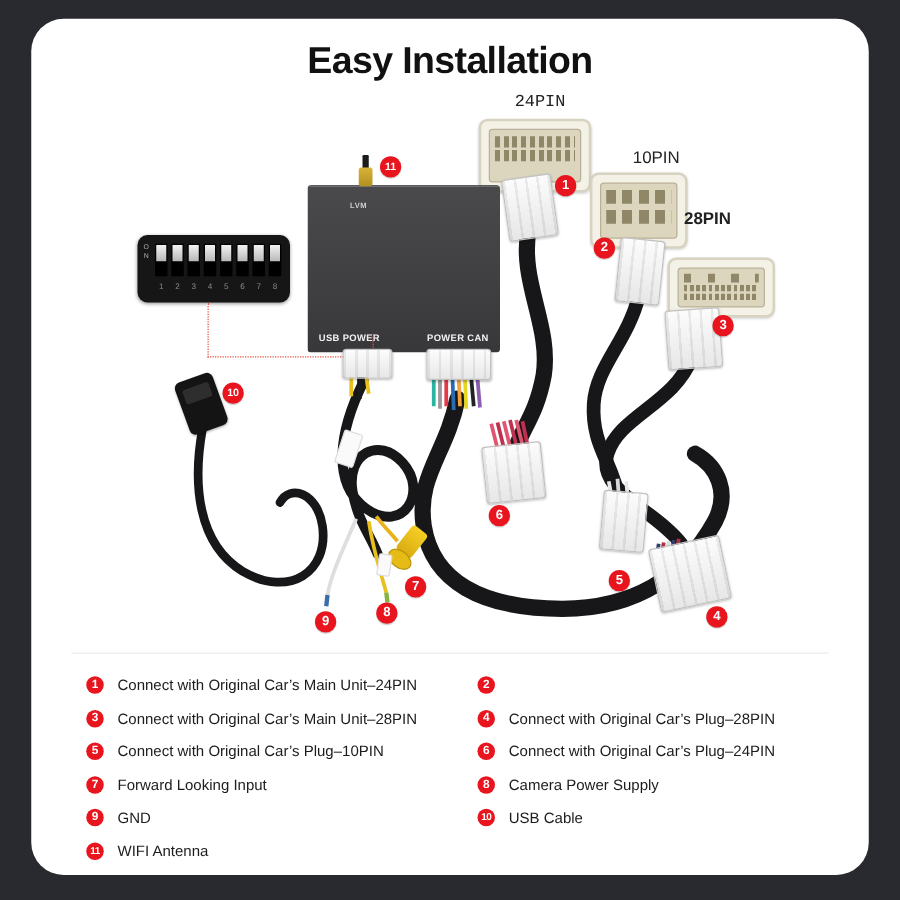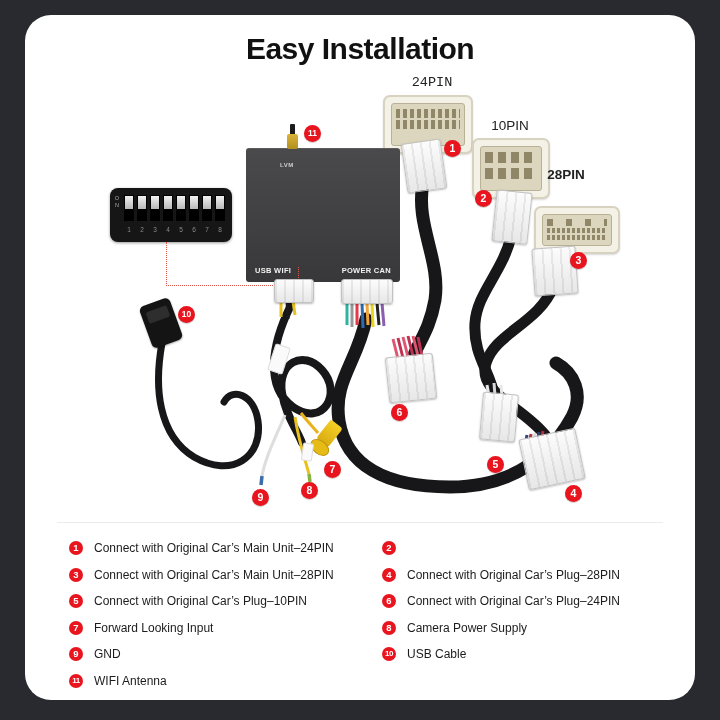--- a/index.html
+++ b/index.html
@@ -151,40 +151,40 @@
   </svg>
 
   <div class="conn-label" style="left:367px;top:60px;font-family:Liberation Mono, monospace;">24PIN</div>
   <div class="beige" style="left:358px;top:80px;width:86px;height:55px;">
     <div class="inner">
       <div class="slotrow"></div>
       <div class="slotrow"></div>
     </div>
   </div>
 
-  <div class="conn-label" style="left:445px;top:103px;">10PIN</div>
+  <div class="conn-label" style="left:460px;top:103px;">10PIN</div>
   <div class="beige" style="left:447px;top:123px;width:74px;height:57px;">
     <div class="inner">
       <div class="slotrow wide"></div>
       <div class="slotrow wide" style="margin-top:5px;"></div>
     </div>
   </div>
 
   <div class="conn-label" style="left:501px;top:152px;font-weight:bold;">28PIN</div>
   <div class="beige" style="left:509px;top:191px;width:82px;height:44px;">
     <div class="inner" style="padding-top:2px;">
       <div class="slotrow tabs"></div>
       <div class="slotrow tiny"></div>
       <div class="slotrow tiny"></div>
     </div>
   </div>
 
   <div class="box">
     <span class="chip">LVM</span>
-    <span class="port-label pl-left">USB WIFI</span>
+    <span class="port-label pl-left">USB POWER</span>
     <span class="port-label pl-right">POWER CAN</span>
   </div>
   <div class="antenna-tip"></div>
   <div class="antenna-body"></div>
 
   <div class="dip">
     <span class="on">ON</span>
     <span class="sw" style="left:14px;">
         <i></i>
       </span>

